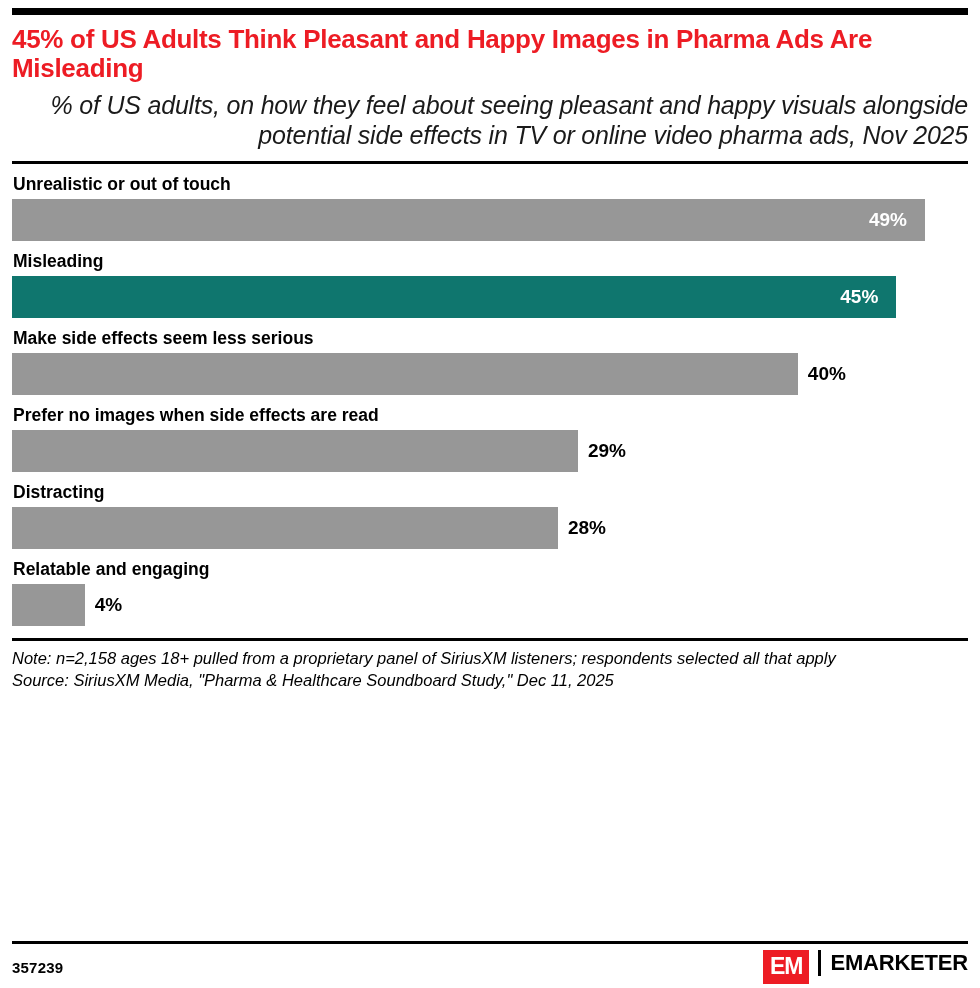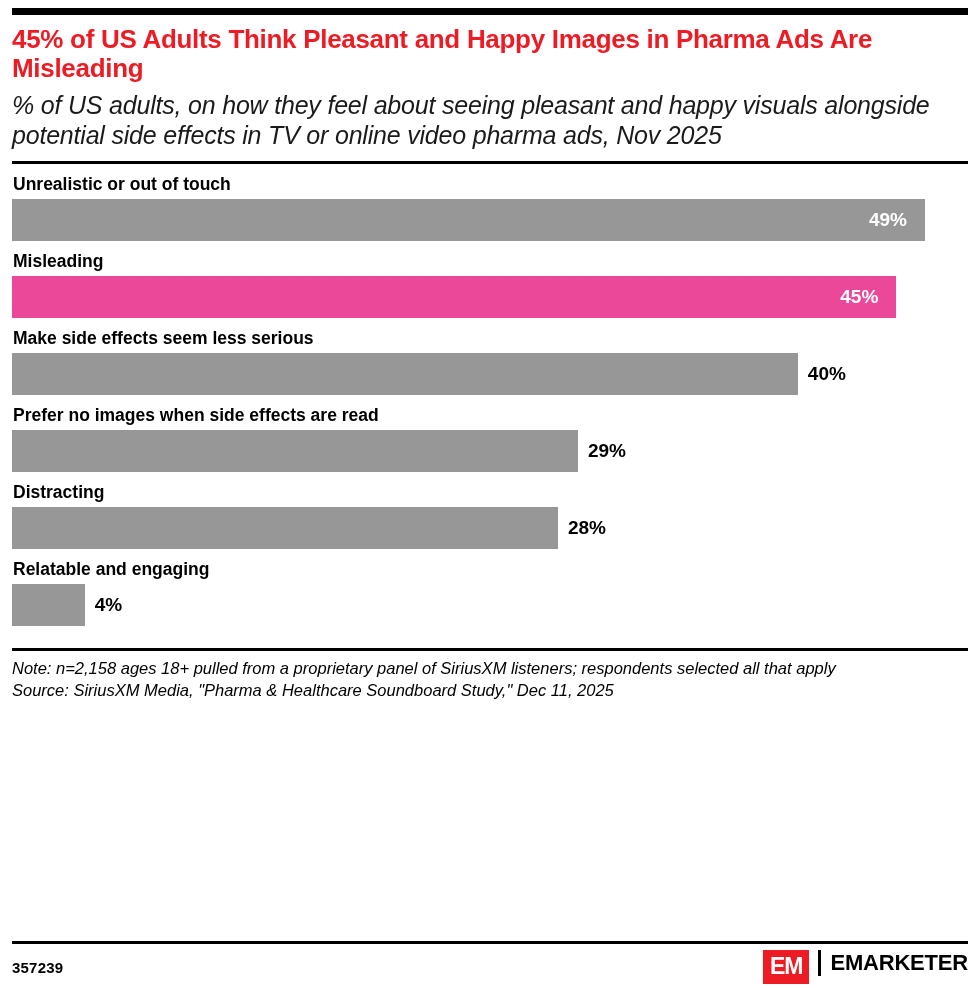--- a/index.html
+++ b/index.html
@@ -34,20 +34,21 @@
     letter-spacing: -0.3px;
     margin: 0 0 6px 0;
   }
   .subtitle {
     font-size: 25px;
     font-style: italic;
     line-height: 1.22;
     letter-spacing: -0.2px;
     margin: 0 0 10px 0;
     color: #1a1a1a;
+    text-align: right;
   }
   .rule-thin {
     height: 3px;
     background: #000000;
     margin: 6px 0 0 0;
   }
   .chart {
     margin-top: 10px;
   }
   .row {
@@ -65,36 +66,36 @@
     height: 42px;
   }
   .bar {
     height: 42px;
     background: #979797;
     display: flex;
     align-items: center;
     justify-content: flex-end;
   }
   .bar.highlight {
-    background: #ec4899;
+    background: #0f766e;
   }
   .bar-value-inside {
     color: #ffffff;
     font-size: 19px;
     font-weight: bold;
     padding-right: 18px;
   }
   .bar-value-outside {
     color: #000000;
     font-size: 19px;
     font-weight: bold;
     padding-left: 10px;
   }
   .notes {
-    margin-top: 22px;
+    margin-top: 12px;
     border-top: 3px solid #000000;
     padding-top: 7px;
   }
   .note-line {
     font-size: 16.5px;
     font-style: italic;
     line-height: 1.25;
     color: #000000;
   }
   .source-line {

